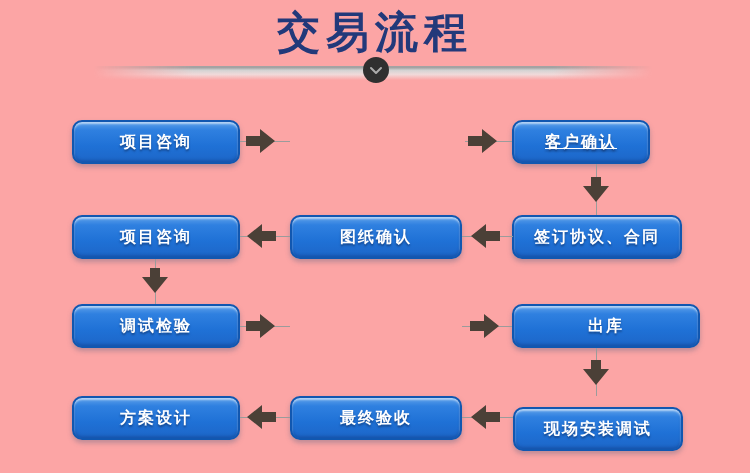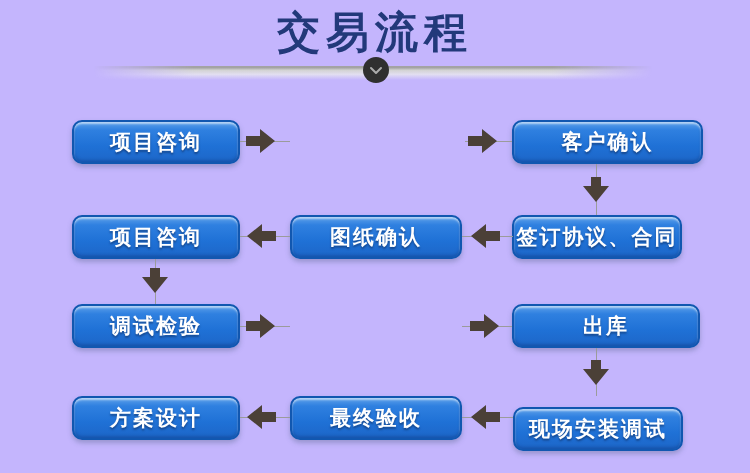--- a/index.html
+++ b/index.html
@@ -1,37 +1,37 @@
 <!DOCTYPE html>
 <html><head>
 <meta charset="utf-8">
 <style>
   html,body{margin:0;padding:0;background:#fff;}
   .stage{
-    position:relative;width:750px;height:473px;overflow:hidden;background:#c4b5fd;
+    position:relative;width:750px;height:473px;overflow:hidden;background:#fca5a5;
     font-family:"DejaVu Sans","Liberation Sans",sans-serif;
   }
   .page-title{
     position:absolute;top:4px;left:0;width:750px;text-align:center;
     font-size:43px;font-weight:bold;color:#22397a;letter-spacing:6px;
   }
   .divider{
     position:absolute;left:93px;top:66px;width:560px;height:14px;
     background:linear-gradient(180deg,#a3a3a3 0%,#a3a3a3 12%,#d2d2d2 30%,rgba(236,236,236,.75) 60%,rgba(255,255,255,0) 100%);
     -webkit-mask-image:linear-gradient(90deg,transparent 0%,#000 18%,#000 82%,transparent 100%);
     mask-image:linear-gradient(90deg,transparent 0%,#000 18%,#000 82%,transparent 100%);
   }
   .divider-badge{position:absolute;left:363px;top:57px;width:26px;height:26px;}
   .fbox{
     position:absolute;height:44px;box-sizing:border-box;
     border:2px solid #1157b0;border-radius:10px;
     background:linear-gradient(180deg,#5da0ea 0%,#2f80e0 20%,#1f71d6 60%,#1d66c8 100%);
     box-shadow:0 3px 5px rgba(70,90,120,.35), inset 0 2px 2px rgba(255,255,255,.55), inset 0 -2px 3px rgba(0,30,90,.25);
     display:flex;align-items:center;justify-content:center;
-    color:#ffffff;font-size:21px;font-weight:bold;letter-spacing:2px;
+    color:#ffffff;font-size:16px;font-weight:bold;letter-spacing:2px;
     text-shadow:0 2px 2px rgba(15,40,85,.55);
     white-space:nowrap;
   }
   .hline{position:absolute;height:1px;background:#9b9b9b;}
   .vline{position:absolute;width:1px;background:#9b9b9b;}
   .barrow{position:absolute;}
   .barrow svg{display:block;}
   .arrow-fill{fill:#4b4037;}
 </style>
 </head>
@@ -43,21 +43,21 @@
 
   <div class="divider"></div>
   <div class="divider-badge">
     <svg width="26" height="26" viewBox="0 0 26 26">
       <circle cx="13" cy="13" r="13" fill="#2f2f2f"></circle>
       <polyline points="8,11 13,16 18,11" fill="none" stroke="#ababab" stroke-width="2" stroke-linecap="round" stroke-linejoin="round"></polyline>
     </svg>
   </div>
 
   <div class="fbox" style="left:72px;top:120px;width:168px;">项目咨询</div>
-  <div class="fbox" style="left:512px;top:120px;width:191px;">客户确认</div>
+  <div class="fbox" style="left:512px;top:120px;width:138px;text-decoration:underline;">客户确认</div>
 
   <div class="fbox" style="left:72px;top:215px;width:168px;">项目咨询</div>
   <div class="fbox" style="left:290px;top:215px;width:172px;">图纸确认</div>
   <div class="fbox" style="left:512px;top:215px;width:170px;">签订协议、合同</div>
 
   <div class="fbox" style="left:72px;top:304px;width:168px;font-family:Liberation Serif, serif;">调试检验</div>
   <div class="fbox" style="left:512px;top:304px;width:188px;">出库</div>
 
   <div class="fbox" style="left:72px;top:396px;width:168px;">方案设计</div>
   <div class="fbox" style="left:290px;top:396px;width:172px;">最终验收</div>

